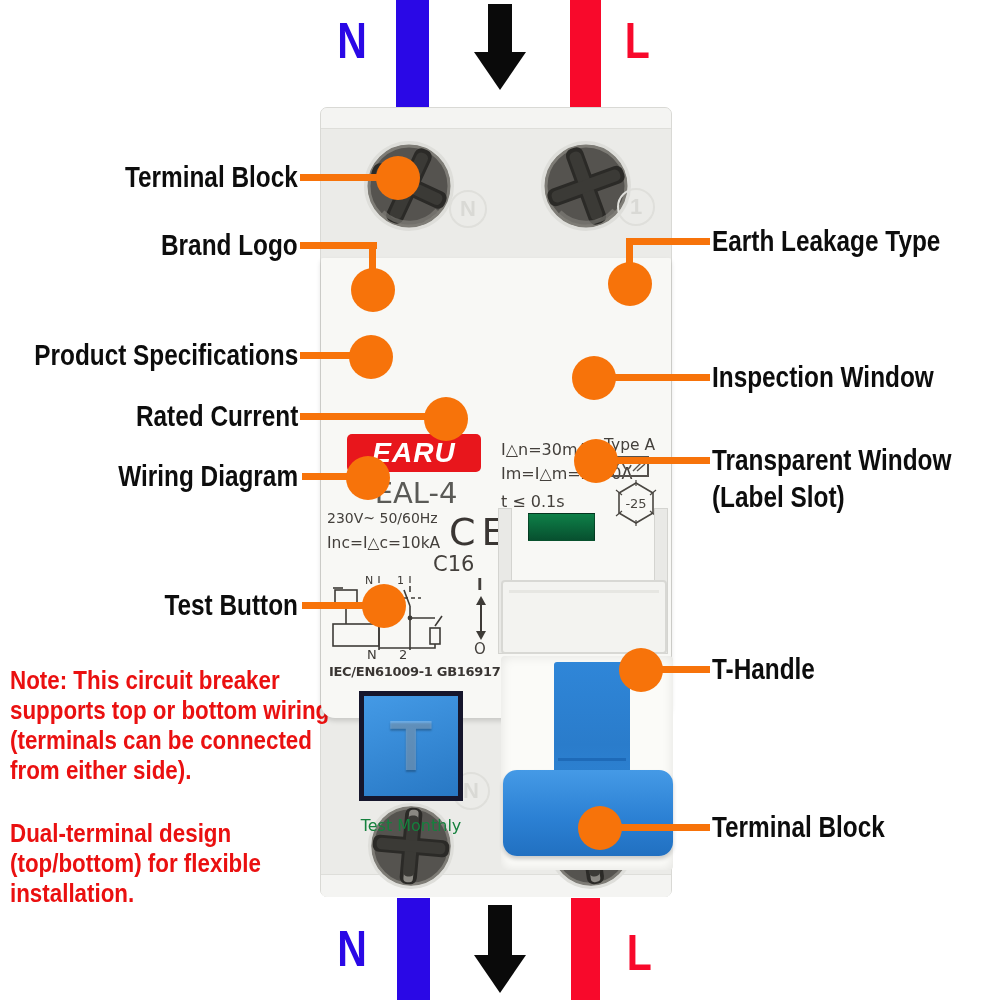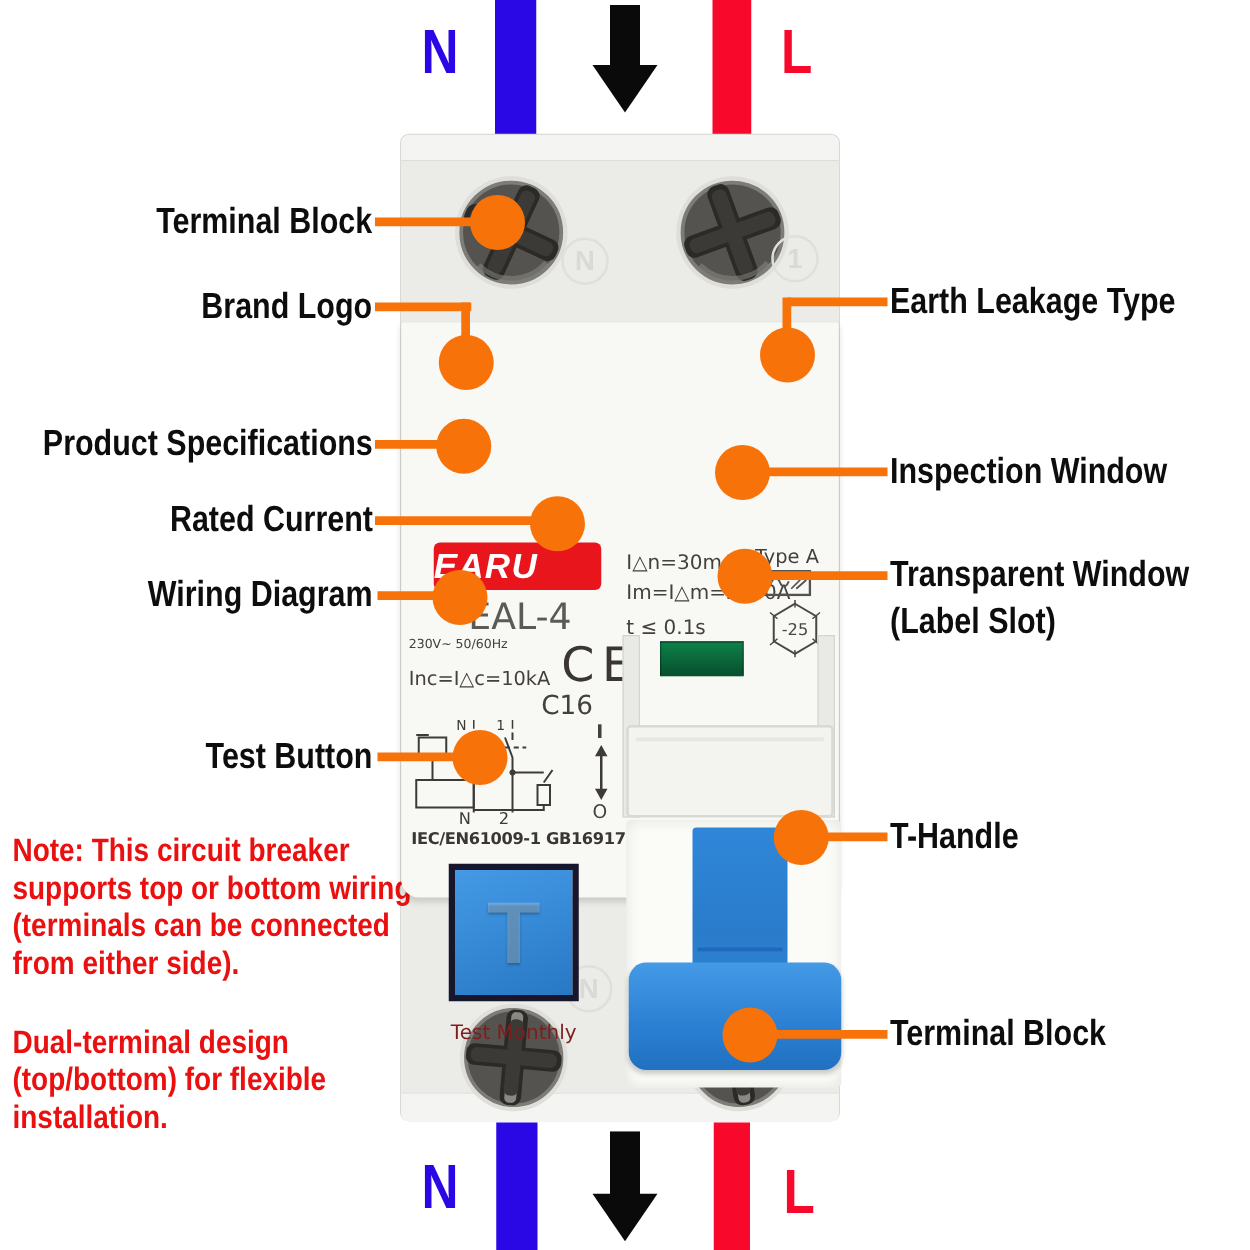--- a/index.html
+++ b/index.html
@@ -19,21 +19,21 @@
           background:#EFEFEC;border:1px solid #D9D9D5;border-radius:7px;box-sizing:border-box;}
   .sec{position:absolute;left:0;width:350px;background:#EBEBE8;}
   .lip{position:absolute;left:0;width:100%;background:#F4F4F2;}
   #face{position:absolute;left:0;top:150px;width:350px;height:460px;background:#F8F8F5;
         border-radius:2px 2px 14px 14px;box-shadow:0 3px 5px rgba(0,0,0,.15);z-index:2;}
   .emboss{position:absolute;border:2px solid #DFDFDB;color:#D9D9D5;border-radius:50%;
           width:34px;height:34px;text-align:center;line-height:34px;font-size:22px;font-weight:700;}
   .screw{position:absolute;}
   #logo{position:absolute;left:26px;top:176px;width:134px;height:38px;background:var(--logo-red);
         border-radius:5px;color:#fff;font-weight:700;font-style:italic;font-size:28px;
-        line-height:37px;letter-spacing:1px;}
+        text-align:center;line-height:37px;letter-spacing:1px;}
   .print{position:absolute;color:var(--ink);font-family:"DejaVu Sans",sans-serif;}
   #green-win{position:absolute;left:207px;top:255px;width:65px;height:26px;
              background:linear-gradient(180deg,#0E8048,#07502F);border:1px solid rgba(0,0,0,.35);}
   .rail{position:absolute;top:250px;width:14px;height:146px;background:#E9E9E6;border:1px solid #D4D4D0;box-sizing:border-box;}
   #flap{position:absolute;left:180px;top:322px;width:166px;height:74px;background:#F3F3F0;
         border:2px solid #D8D8D4;border-radius:4px;box-sizing:border-box;}
   #flap::before{content:"";position:absolute;left:6px;right:6px;top:8px;height:3px;background:#E6E6E2;}
   #test-btn{position:absolute;left:38px;top:433px;width:104px;height:110px;box-sizing:border-box;
             border:5px solid #16162C;background:linear-gradient(160deg,#449AE6,#2878C4);
             color:rgba(255,255,255,.25);font-weight:700;font-size:70px;text-align:center;line-height:100px;
@@ -137,21 +137,21 @@
         <rect x="40" y="14" width="12" height="64" rx="5" fill="#3B3A36"></rect>
         <rect x="10" y="40" width="72" height="12" rx="5" fill="#3B3A36"></rect>
       </g>
     </svg>
     <div class="emboss" style="left:131px;top:664px;">N</div>
     <div class="emboss" style="left:303px;top:662px;">2</div>
 
     <div id="face">
       <div id="logo">EARU</div>
       <div class="print" style="left:40px;top:218px;width:110px;text-align:center;font-size:29px;color:#5A5A56;">EAL-4</div>
-      <div class="print" style="left:6px;top:252px;font-size:10px;">230V~ 50/60Hz</div>
+      <div class="print" style="left:6px;top:252px;font-size:14px;">230V~ 50/60Hz</div>
       <div class="print" style="left:6px;top:276px;font-size:15.5px;">Inc=I△c=10kA</div>
       <div class="print" style="left:128px;top:252px;font-size:38px;letter-spacing:6px;color:#3A3633;">CE</div>
       <div class="print" style="left:180px;top:182px;font-size:16px;">I△n=30mA</div>
       <div class="print" style="left:180px;top:206px;font-size:16px;">Im=I△m=2000A</div>
       <div class="print" style="left:180px;top:234px;font-size:16px;">t ≤ 0.1s</div>
       <div class="print" style="left:283px;top:178px;font-size:15.5px;">Type A</div>
       <svg class="abs" style="left:290px;top:198px;" width="38" height="21" viewBox="0 0 38 21">
         <rect x="1" y="1" width="36" height="19" fill="none" stroke="#55514D" stroke-width="2"></rect>
         <path d="M5,13 C7,5 11,5 13,10 C15,15 18,14 20,9" fill="none" stroke="#55514D" stroke-width="1.6"></path>
         <path d="M22,15 L32,5 M26,15 L34,8" fill="none" stroke="#55514D" stroke-width="1.4"></path>
@@ -192,21 +192,21 @@
         <circle cx="50" cy="44" r="2.4" fill="#3E3B37"></circle>
         <circle cx="81" cy="44" r="2.4" fill="#3E3B37"></circle>
         <text x="36" y="10" font-family="DejaVu Sans" font-size="11" fill="#3E3B37">N</text>
         <text x="68" y="10" font-family="DejaVu Sans" font-size="11" fill="#3E3B37">1</text>
         <text x="38" y="85" font-family="DejaVu Sans" font-size="13" fill="#3E3B37">N</text>
         <text x="70" y="85" font-family="DejaVu Sans" font-size="13" fill="#3E3B37">2</text>
       </svg>
       <div class="print" style="left:8px;top:406px;font-size:13px;letter-spacing:-0.3px;color:#3A3633;font-weight:700;">IEC/EN61009-1 GB16917.1</div>
 
       <div id="test-btn">T</div>
-      <div class="print" style="left:30px;top:558px;width:120px;text-align:center;font-size:16px;color:#7f1d1d;">Test Monthly</div>
+      <div class="print" style="left:30px;top:558px;width:120px;text-align:center;font-size:16px;color:#15803d;">Test Monthly</div>
 
       <div id="recess"></div>
       <div id="stem"></div>
       <div id="bar"></div>
     </div>
   </div>
 
   <div class="lab l" style="right:702px;top:160px;">Terminal Block</div>
   <div class="lead" style="left:300px;top:174px;width:100px;"></div>
   <div class="dot" style="left:376px;top:156px;"></div>

